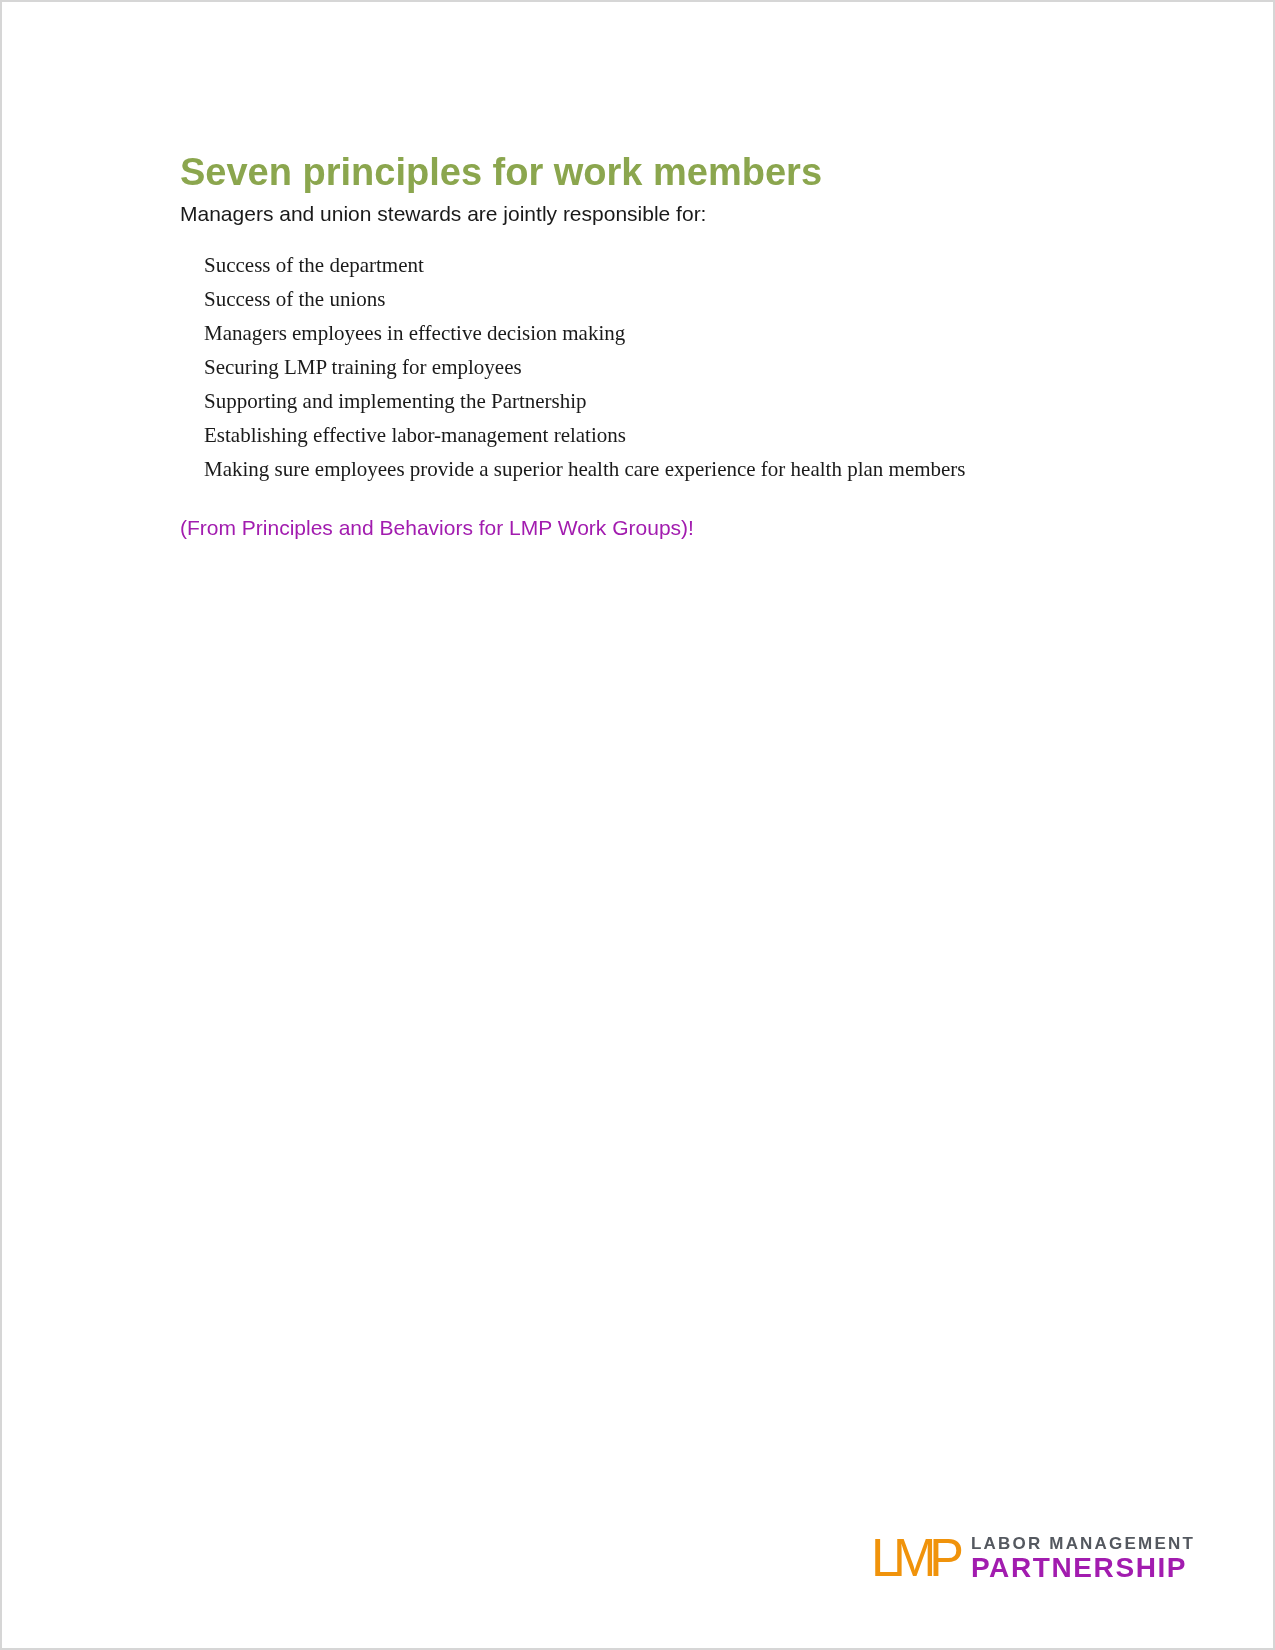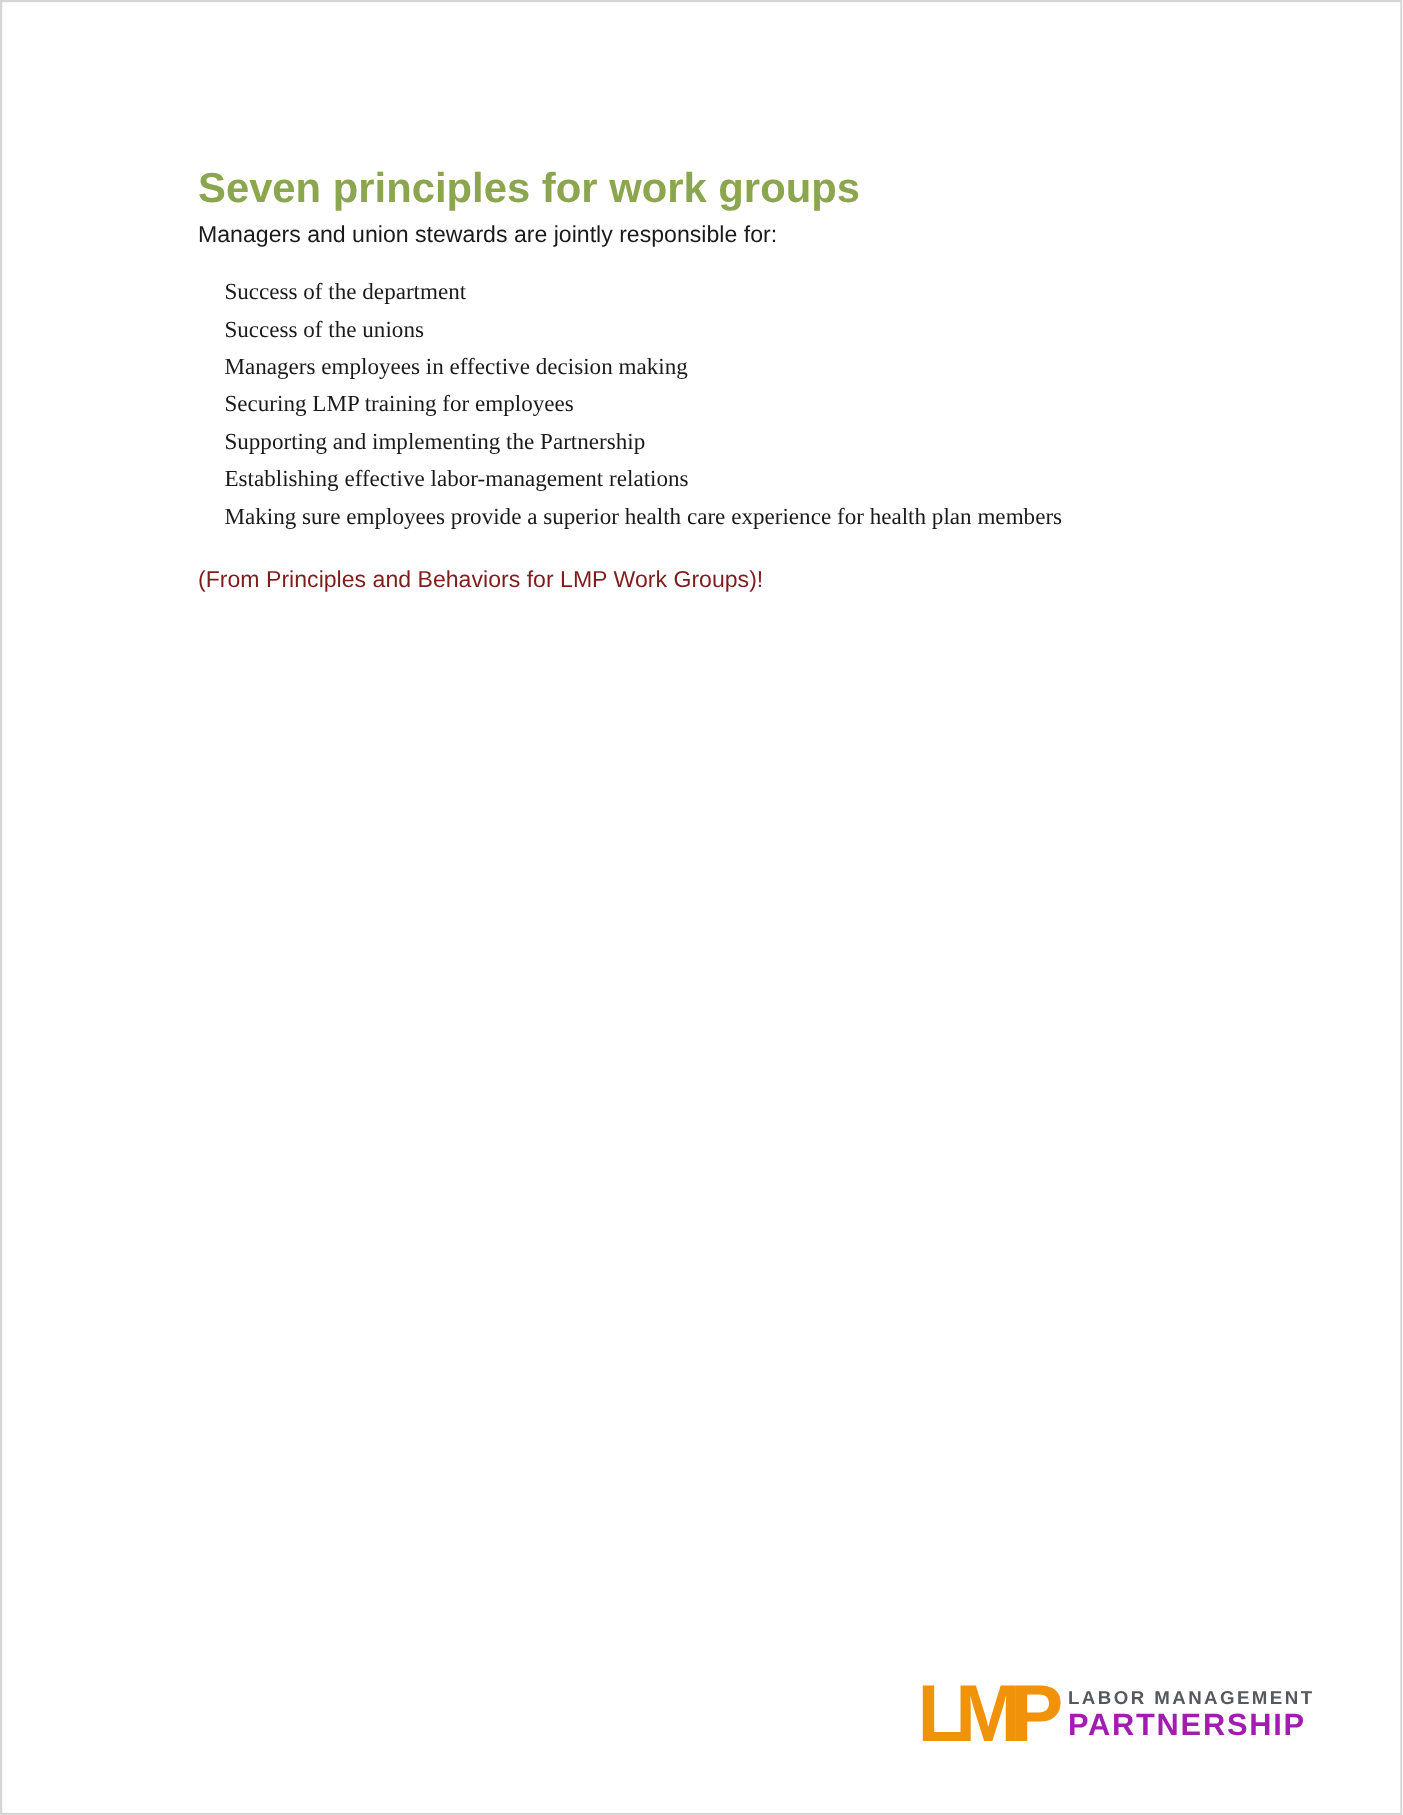--- a/index.html
+++ b/index.html
@@ -49,32 +49,32 @@
     line-height: 30px;
     padding-left: 69px;
     text-indent: -45px;
     margin-bottom: 4px;
     color: #1a1a1a;
   }
   .source-note {
     margin-top: 30px;
     font-size: 21px;
     line-height: 27px;
-    color: #7f1d1d;
+    color: #a21caf;
   }
   .logo {
     position: absolute;
     right: 78px;
     bottom: 66px;
     display: flex;
     align-items: center;
   }
   .logo-monogram {
-    font-size: 72px;
-    font-weight: bold;
+    font-size: 52px;
+    font-weight: normal;
     color: #F0930B;
     letter-spacing: -0.135em;
     line-height: 46px;
     transform: scaleY(1.02);
     padding-right: 14px;
   }
   .logo-text { display: flex; flex-direction: column; }
   .logo-line1 {
     font-size: 17px;
     font-weight: bold;
@@ -88,21 +88,21 @@
     letter-spacing: 1.6px;
     color: #a21caf;
     line-height: 29px;
   }
 </style>
 </head>
 <body>
 
 <div class="page">
   <div class="content">
-    <h1 class="doc-title">Seven principles for work groups</h1>
+    <h1 class="doc-title">Seven principles for work members</h1>
     <p class="intro">Managers and union stewards are jointly responsible for:</p>
     <div class="principles">
       <div class="principle">Success of the department</div>
       <div class="principle">Success of the unions</div>
       <div class="principle">Managers employees in effective decision making</div>
       <div class="principle">Securing LMP training for employees</div>
       <div class="principle">Supporting and implementing the Partnership</div>
       <div class="principle">Establishing effective labor-management relations</div>
       <div class="principle">Making sure employees provide a superior health care experience for health plan members</div>
     </div>

